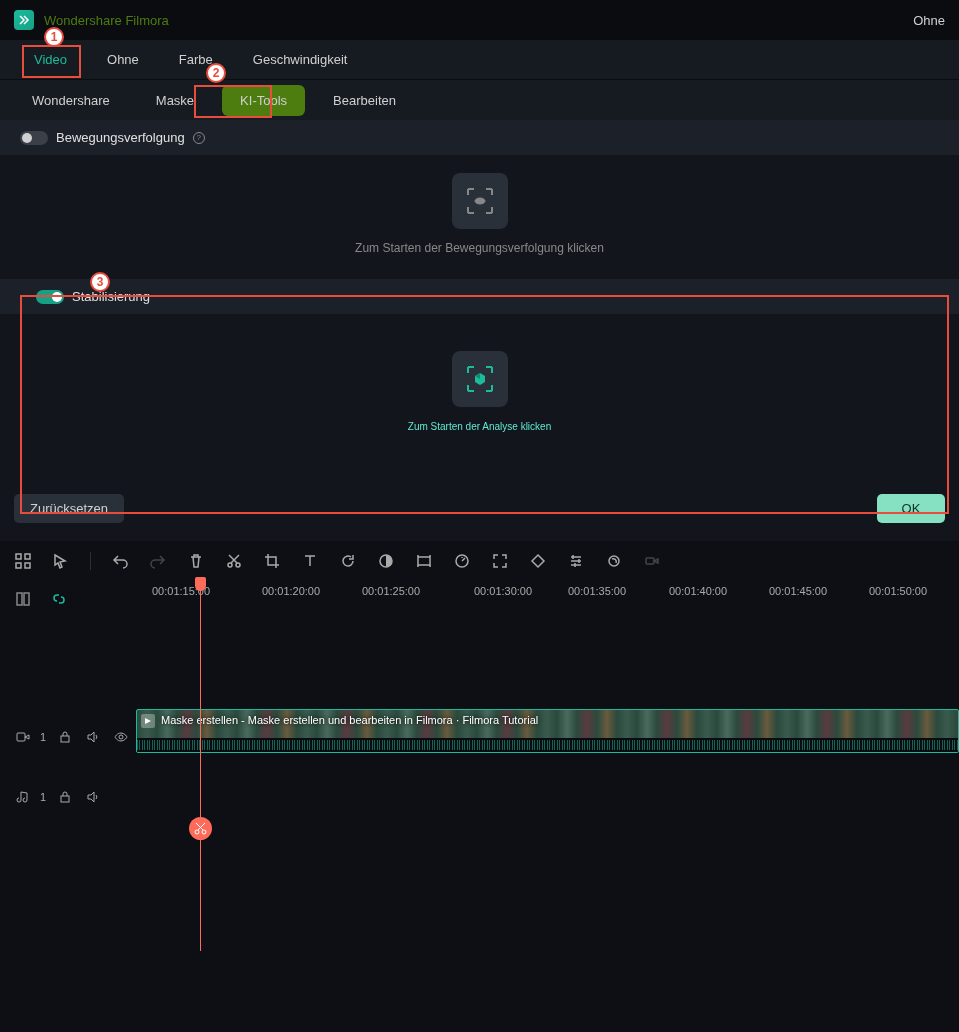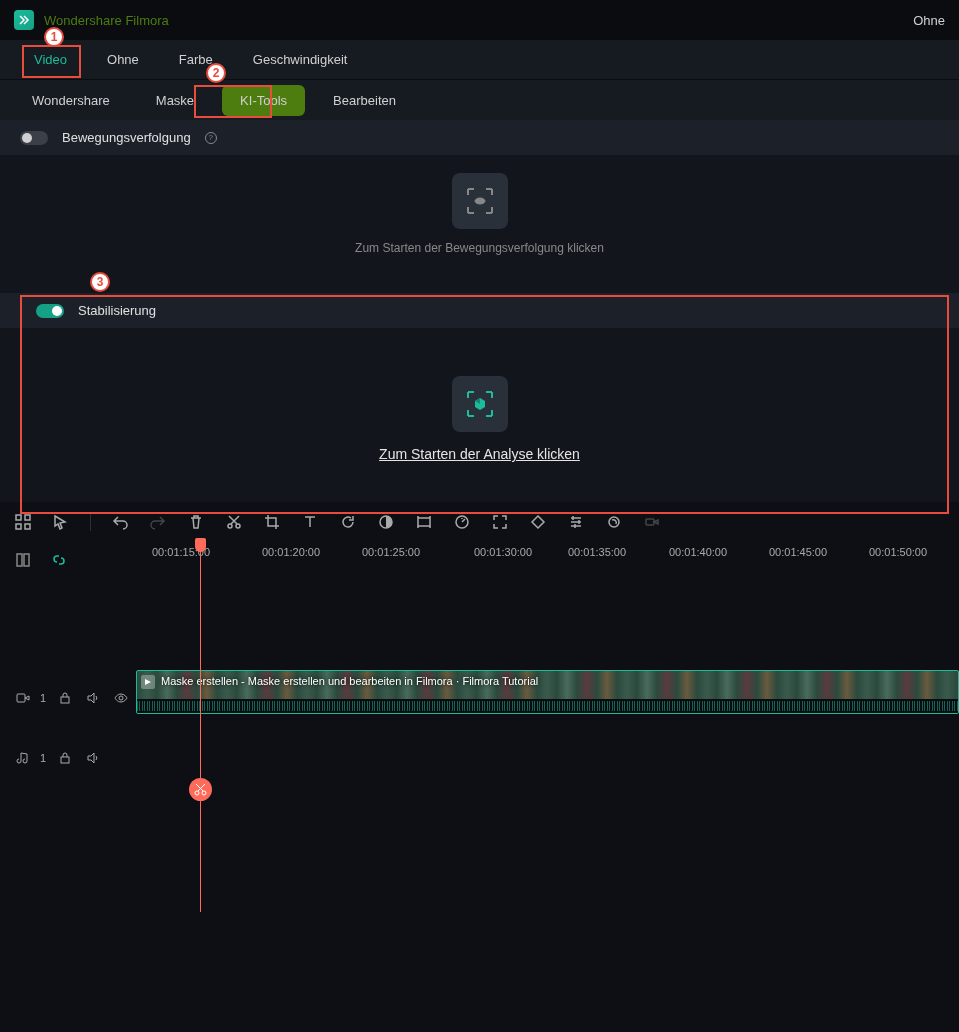--- a/index.html
+++ b/index.html
@@ -21,35 +21,35 @@
   .red-highlight { position: absolute; border: 2px solid #e74c3c; pointer-events: none; }
   .red-circle { position: absolute; width: 20px; height: 20px; border: 2px solid #e74c3c; border-radius: 50%; background: #fff; color: #e74c3c; font-size: 12px; font-weight: bold; display: flex; align-items: center; justify-content: center; pointer-events: none; z-index: 100;}
 
   
   .sub-tabs { height: 40px; background: #161a21; display: flex; align-items: center; padding: 0 14px; gap: 10px; }
   .sub-tab { font-size: 13px; color: #d0d0d0; padding: 8px 18px; cursor: pointer; border-radius: 6px; }
   .sub-tab.active { background: #4d7c0f; }
 
   
   .panel { background: #12151b; padding: 0 0 0 0; }
-  .section-header { display: flex; align-items: center; background: #1c2029; padding: 10px 20px; gap: 14px; }
+  .section-header { display: flex; align-items: center; background: #1c2029; padding: 10px 20px; gap: 8px; }
   .toggle { width: 28px; height: 14px; border-radius: 8px; background: #3a3f48; position: relative; cursor: pointer; }
   .toggle::after { content: ""; position: absolute; width: 10px; height: 10px; border-radius: 50%; background: #d0d0d0; top: 2px; left: 2px; transition: all .2s; }
   .toggle.on { background: #16a085; }
   .toggle.on::after { background: #fff; left: 16px; }
   .section-label { font-size: 13px; color: #e0e0e0; }
   .info-icon { width: 12px; height: 12px; border: 1px solid #888; border-radius: 50%; font-size: 8px; color: #888; display: flex; align-items: center; justify-content: center; }
 
   .section-body { display: flex; flex-direction: column; align-items: center; justify-content: center; padding: 18px 0 24px; }
   .motion-placeholder-icon { width: 56px; height: 56px; background: #2a303a; border-radius: 8px; display: flex; align-items: center; justify-content: center; margin-bottom: 12px;}
   .motion-placeholder-icon svg { width: 32px; height: 32px; stroke: #888; }
   .stab-icon-box { width: 56px; height: 56px; background: #2a303a; border-radius: 8px; display: flex; align-items: center; justify-content: center; margin-bottom: 14px;}
   .stab-icon-box svg { width: 36px; height: 36px; }
   .section-hint { font-size: 12px; color: #888; }
-  .section-hint2 { font-size: 14px; color: #e5e5e5; text-decoration: underline; }
+  .section-hint2 { font-size: 10px; color: #5eead4; }
 
   .stab-section-wrap { margin: 0 20px; }
   .stab-body { min-height: 160px; }
 
   
   .actions { display: flex; align-items: center; padding: 20px 14px 18px; background: #12151b; gap: 10px; }
   .btn { padding: 7px 16px; font-size: 13px; border-radius: 5px; cursor: pointer; border: none; }
   .btn-dark { background: #2a303a; color: #d0d0d0; }
   .btn-primary { background: #86e0c2; color: #103028; margin-left: auto; min-width: 68px; }
 
@@ -131,37 +131,41 @@
     <div class="motion-placeholder-icon">
       <svg viewBox="0 0 32 32">
           <path d="M4 4h6M4 4v6M28 4h-6M28 4v6M4 28h6M4 28v-6M28 28h-6M28 28v-6" stroke-width="2"></path>
           <ellipse cx="16" cy="16" rx="5" ry="3" fill="#888"></ellipse>
         </svg>
     </div>
     <div class="section-hint">Zum Starten der Bewegungsverfolgung klicken</div>
   </div>
 
   <div class="stab-section-wrap">
-    <div class="section-header" style="margin: 14px -20px; padding-left: 36px;">
+    <div class="section-header" style="margin: 0 -20px; padding-left: 36px;">
       <div class="toggle on"></div>
       <div class="section-label">Stabilisierung</div>
     </div>
     <div class="section-body stab-body">
       <div class="stab-icon-box">
         <svg viewBox="0 0 36 36">
             <path d="M6 6h6M6 6v6M30 6h-6M30 6v6M6 30h6M6 30v-6M30 30h-6M30 30v-6" stroke="#1abc9c" stroke-width="2" fill="none"></path>
             <path d="M18 12 L23 15 L23 21 L18 24 L13 21 L13 15 Z" fill="#1abc9c"></path>
             <path d="M18 12 L18 18 L13 15 Z" fill="#118a6f"></path>
           </svg>
       </div>
       <div class="section-hint2">Zum Starten der Analyse klicken</div>
     </div>
   </div>
 
 
+  <div class="actions">
+    <button class="btn btn-dark">Zurücksetzen</button>
+    <button class="btn btn-primary">OK</button>
+  </div>
 </div>
 
 <div class="toolbar">
   <div class="tool-icon">
       <svg viewBox="0 0 16 16">
         <rect x="1" y="1" width="5" height="5"></rect>
         <rect x="10" y="1" width="5" height="5"></rect>
         <rect x="1" y="10" width="5" height="5"></rect>
         <rect x="10" y="10" width="5" height="5"></rect>
       </svg>

